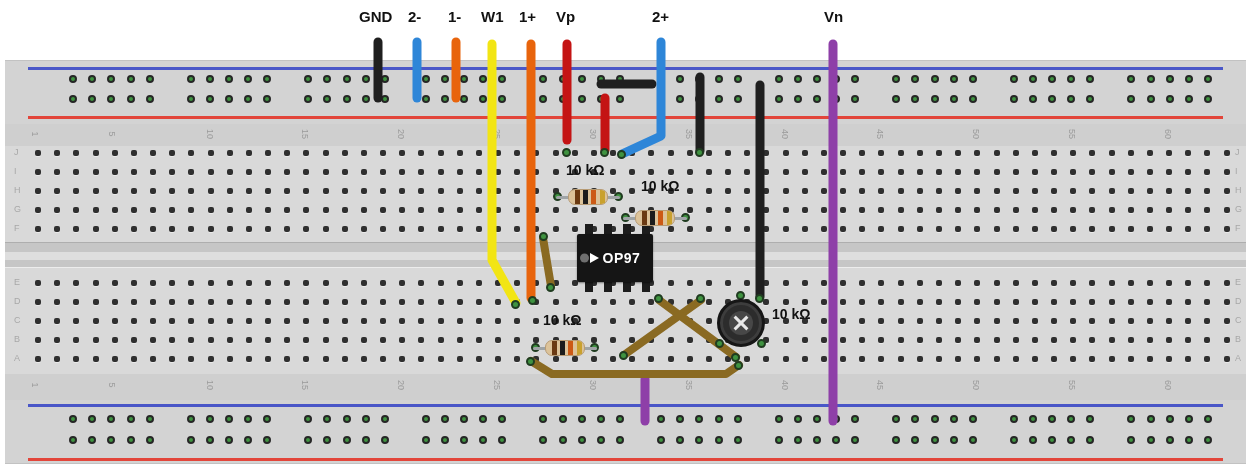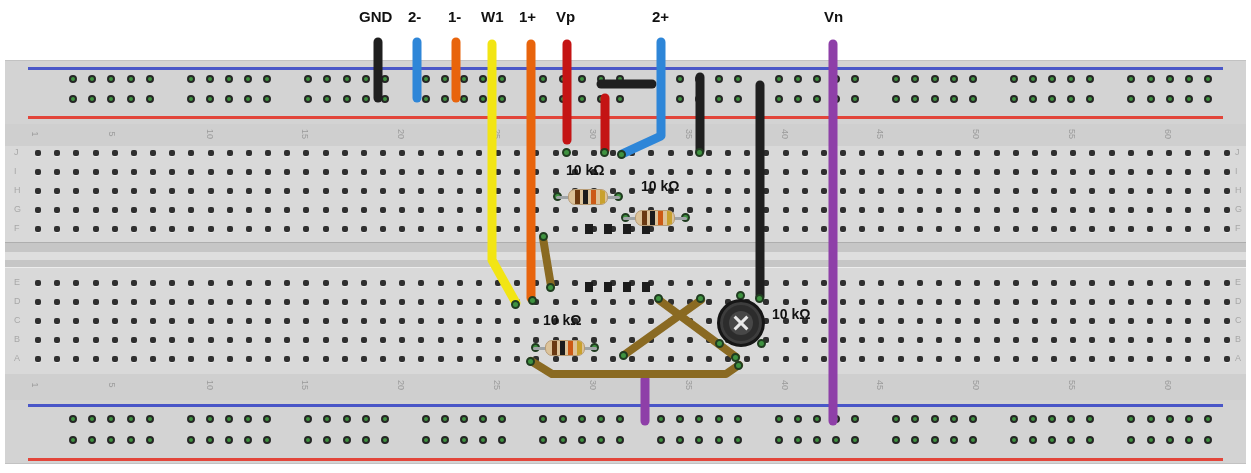--- a/index.html
+++ b/index.html
@@ -1031,20 +1031,25 @@
     <div class="res-lead"></div>
     <div class="res-body" style="background-color: rgb(220, 195, 154);">
         <div class="band band0" style="background-color: rgb(107, 58, 18);"></div>
         <div class="band band1" style="background-color: rgb(28, 28, 28);"></div>
         <div class="band band2" style="background-color: rgb(204, 90, 22);"></div>
         <div class="band band3" style="background-color: rgb(201, 161, 46);"></div>
       </div>
   </div>
   <span class="reslbl" style="left:543px;top:312px">10 kΩ</span>
 
+  <div class="ic">
+    <div class="ic-notch"></div>
+    <div class="tri"></div>
+    <span class="ic-label">OP97</span>
+  </div>
 
   <div class="pot">
     <div class="pot-inner">
       <div class="pot-slot1"></div>
       <div class="pot-slot2"></div>
     </div>
   </div>
   <span class="reslbl" style="left:772px;top:306px">10 kΩ</span>
 
 </div>

